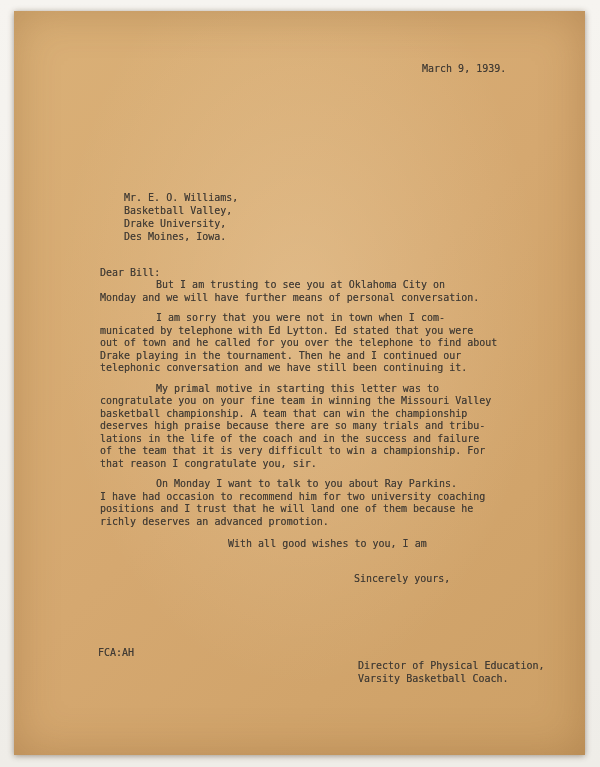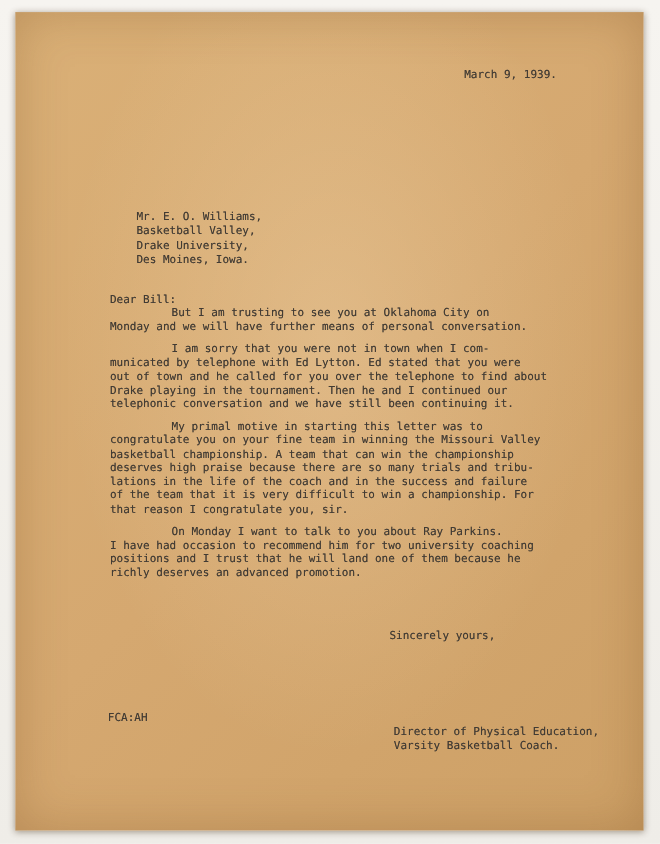--- a/index.html
+++ b/index.html
@@ -117,20 +117,21 @@
 congratulate you on your fine team in winning the Missouri Valley
 basketball championship. A team that can win the championship
 deserves high praise because there are so many trials and tribu-
 lations in the life of the coach and in the success and failure
 of the team that it is very difficult to win a championship. For
 that reason I congratulate you, sir.</p>
       <p class="para">On Monday I want to talk to you about Ray Parkins.
 I have had occasion to recommend him for two university coaching
 positions and I trust that he will land one of them because he
 richly deserves an advanced promotion.</p>
+      <div class="closing-line">With all good wishes to you, I am</div>
     </div>
 
     <div class="ink signoff">Sincerely yours,</div>
 
     <div class="ink signature-block">
       <div>Director of Physical Education,</div>
       <div>Varsity Basketball Coach.</div>
     </div>
 
     <div class="ink reference-initials">FCA:AH</div>

